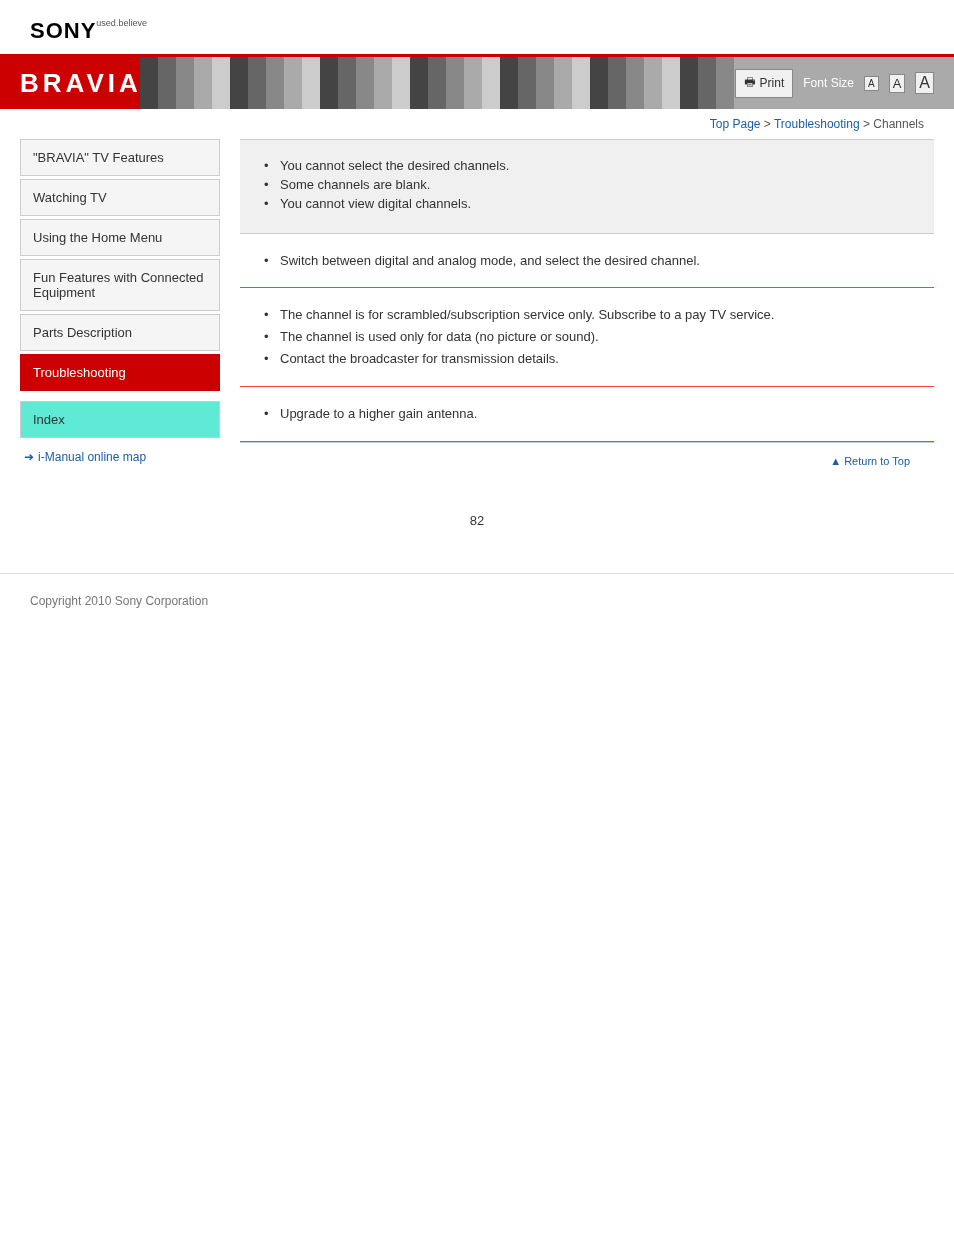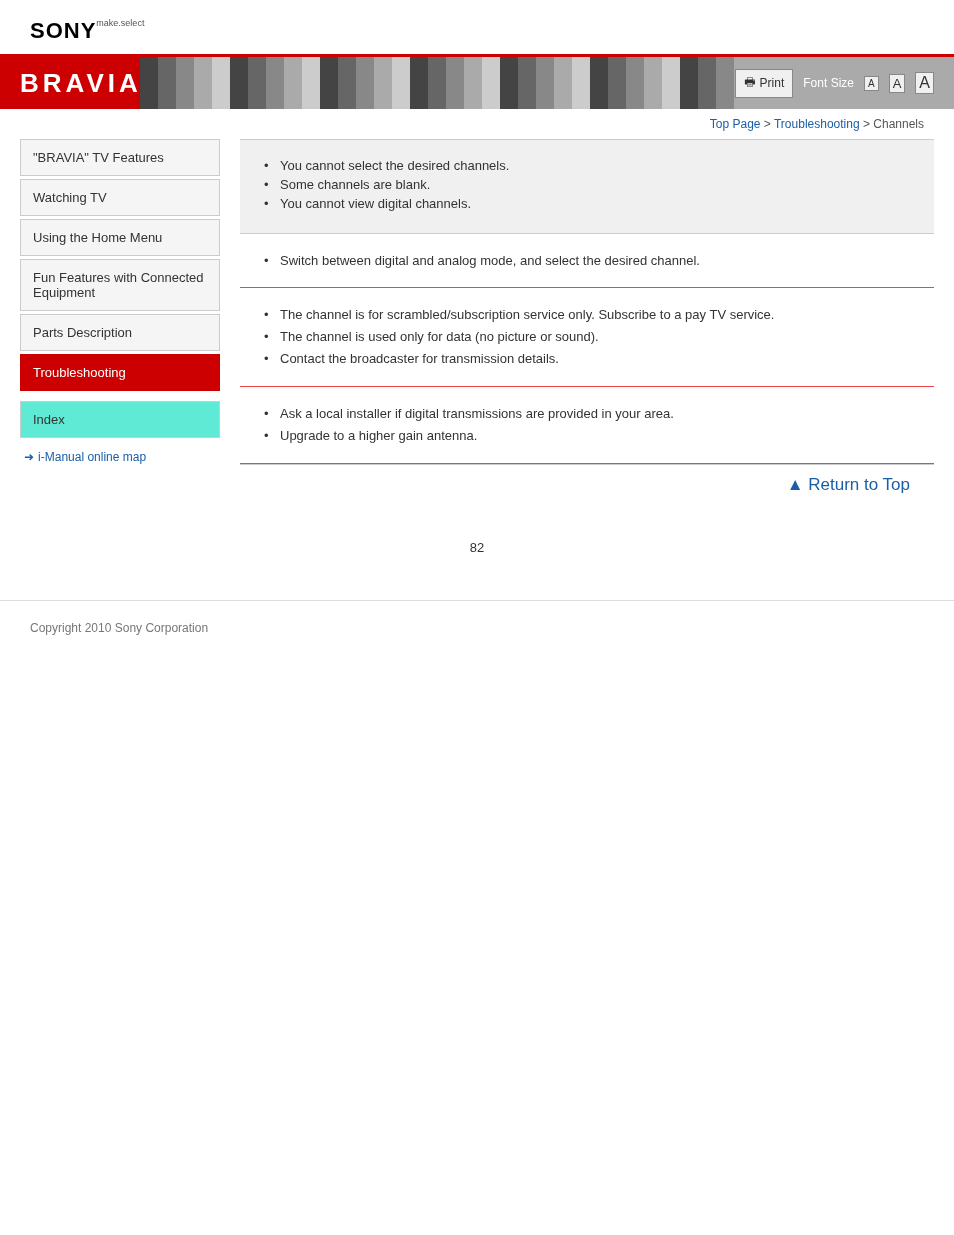--- a/index.html
+++ b/index.html
@@ -154,21 +154,21 @@
 
     .return-top {
       text-align: right;
       padding: 10px 24px;
       border-top: 1px solid #ccc;
       margin-top: 0;
     }
     .return-top a {
       color: #1a5fa8;
       text-decoration: none;
-      font-size: 17px;
+      font-size: 11px;
     }
 
     
     .footer {
       padding: 20px 30px;
       border-top: 1px solid #ddd;
       margin-top: 30px;
       font-size: 12px;
       color: #777;
     }
@@ -179,21 +179,21 @@
       font-size: 13px;
       color: #333;
     }
   </style>
 </head>
 <body>
 
 <div class="header">
   <div class="sony-logo">
     <span class="sony-text">SONY</span>
-    <span class="tagline">make.select</span>
+    <span class="tagline">used.believe</span>
   </div>
 </div>
 
 <div class="banner">
   <div class="banner-stripes"></div>
   <span class="banner-title">BRAVIA</span>
   <div class="banner-controls">
     <button class="print-btn">
       <span>🖶</span>
       <span>Print</span>
@@ -280,23 +280,20 @@
         </li>
         <li style="padding-bottom:4px;">
           <span>Contact the broadcaster for transmission details.</span>
         </li>
       </ul>
     </div>
 
     <div class="solution-box">
       <ul>
         <li style="padding-bottom:4px;">
-          <span>Ask a local installer if digital transmissions are provided in your area.</span>
-        </li>
-        <li style="padding-bottom:4px;">
           <span>Upgrade to a higher gain antenna.</span>
         </li>
       </ul>
     </div>
 
     <div class="return-top">
       <a href="#">
         <span>▲ </span><span>Return to Top</span>
       </a>
     </div>

